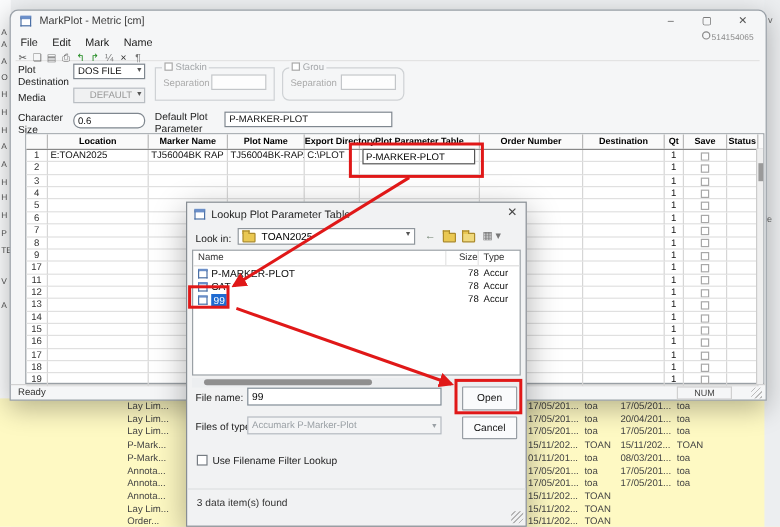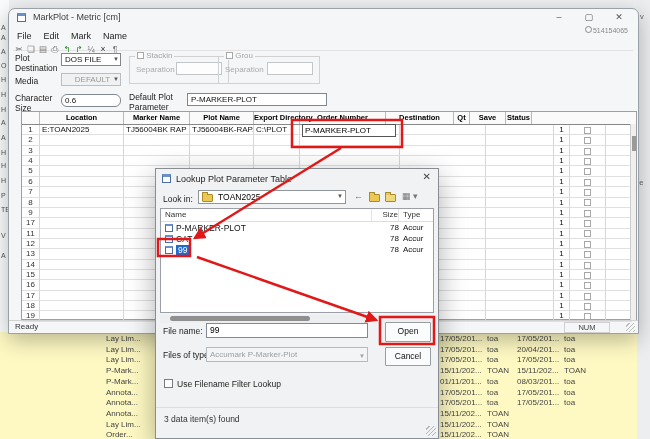--- a/index.html
+++ b/index.html
@@ -222,36 +222,37 @@
   <div class="flabel" style="left:6px;top:67px;">Media</div>
   <div class="combo disabled" style="left:52px;top:64px;width:60px;"><span>DEFAULT</span><span class="arr">▼</span></div>
   <div class="flabel" style="left:6px;top:84px;width:44px;">Character Size</div>
   <div class="tinput" style="left:52px;top:85px;width:60px;border-radius:6px;">0.6</div>
 
   <div class="grp" style="left:120px;top:47px;width:98px;">
     <span class="leg"><span class="cb"></span> <span>Stackin</span></span>
     <span class="sep-l">Separation</span>
     <span class="sep-i" style="left:46px;"></span>
   </div>
-  <div class="grp" style="left:209px;top:47px;width:100px;">
+  <div class="grp" style="left:226px;top:47px;width:100px;border-radius:6px;">
     <span class="leg"><span class="cb"></span> <span>Grou</span></span>
     <span class="sep-l">Separation</span>
     <span class="sep-i" style="left:48px;"></span>
   </div>
 
   <div class="flabel" style="left:120px;top:83px;width:60px;">Default Plot Parameter Table</div>
   <div class="tinput" style="left:178px;top:84px;width:140px;">P-MARKER-PLOT</div>
 
   <div id="grid">
     <div id="ghead">
         <div style="width: 18px; flex: 0 0 18px;"></div>
         <div style="width: 84px; flex: 0 0 84px;">Location</div>
         <div style="width: 66px; flex: 0 0 66px;">Marker Name</div>
         <div style="width: 64px; flex: 0 0 64px;">Plot Name</div>
         <div style="width: 46px; flex: 0 0 46px;">Export Directory</div>
+        <div style="width: 100px; flex: 0 0 100px;">Plot Parameter Table</div>
         <div style="width: 86px; flex: 0 0 86px;">Order Number</div>
         <div style="width: 68px; flex: 0 0 68px;">Destination</div>
         <div style="width: 16px; flex: 0 0 16px;">Qt</div>
         <div style="width: 36px; flex: 0 0 36px;">Save</div>
         <div style="width: 26px; flex: 0 0 26px;">Status</div>
       </div>
     <div id="gbody">
         <div class="grow">
           <div class="ctr" style="flex: 0 0 18px; width: 18px; color: rgb(51, 51, 51);">1</div>
           <div style="flex: 0 0 84px; width: 84px;">E:TOAN2025</div>

